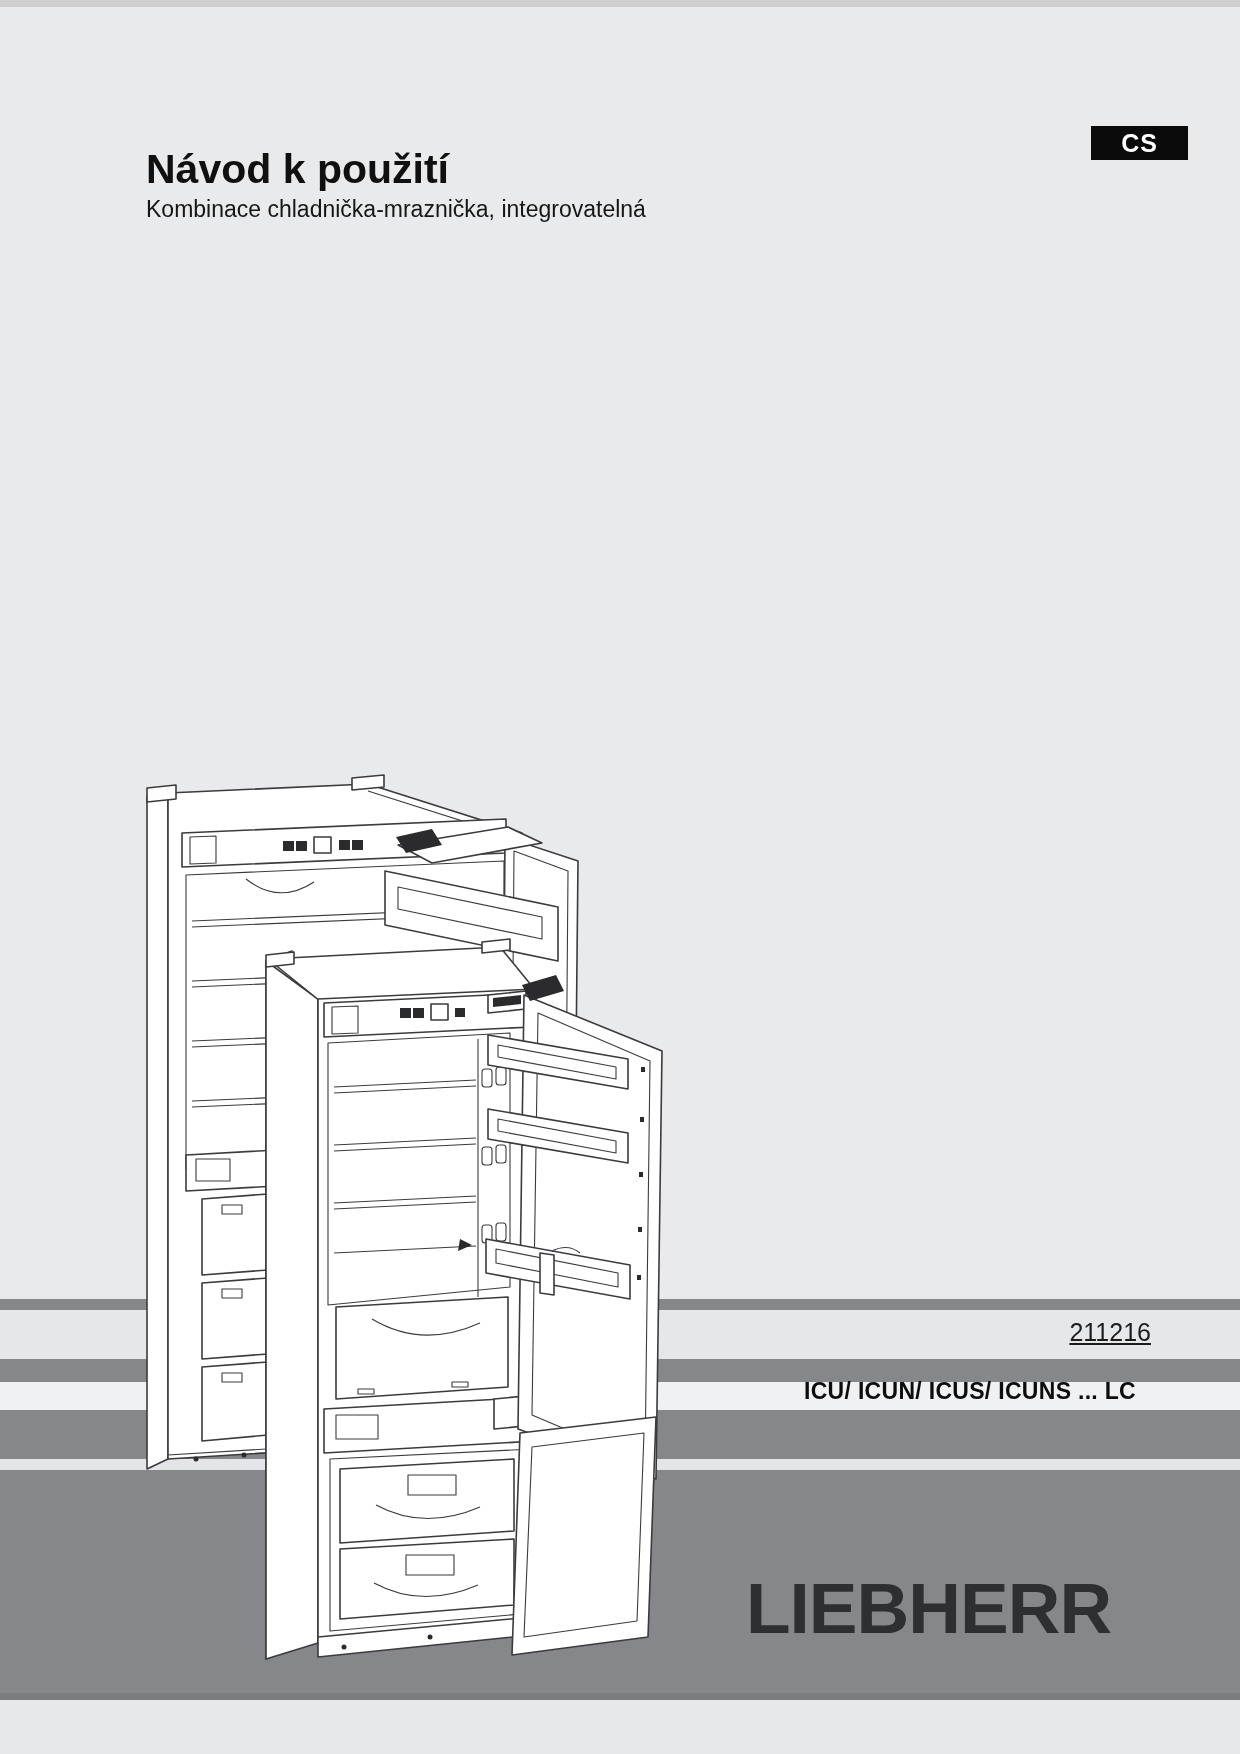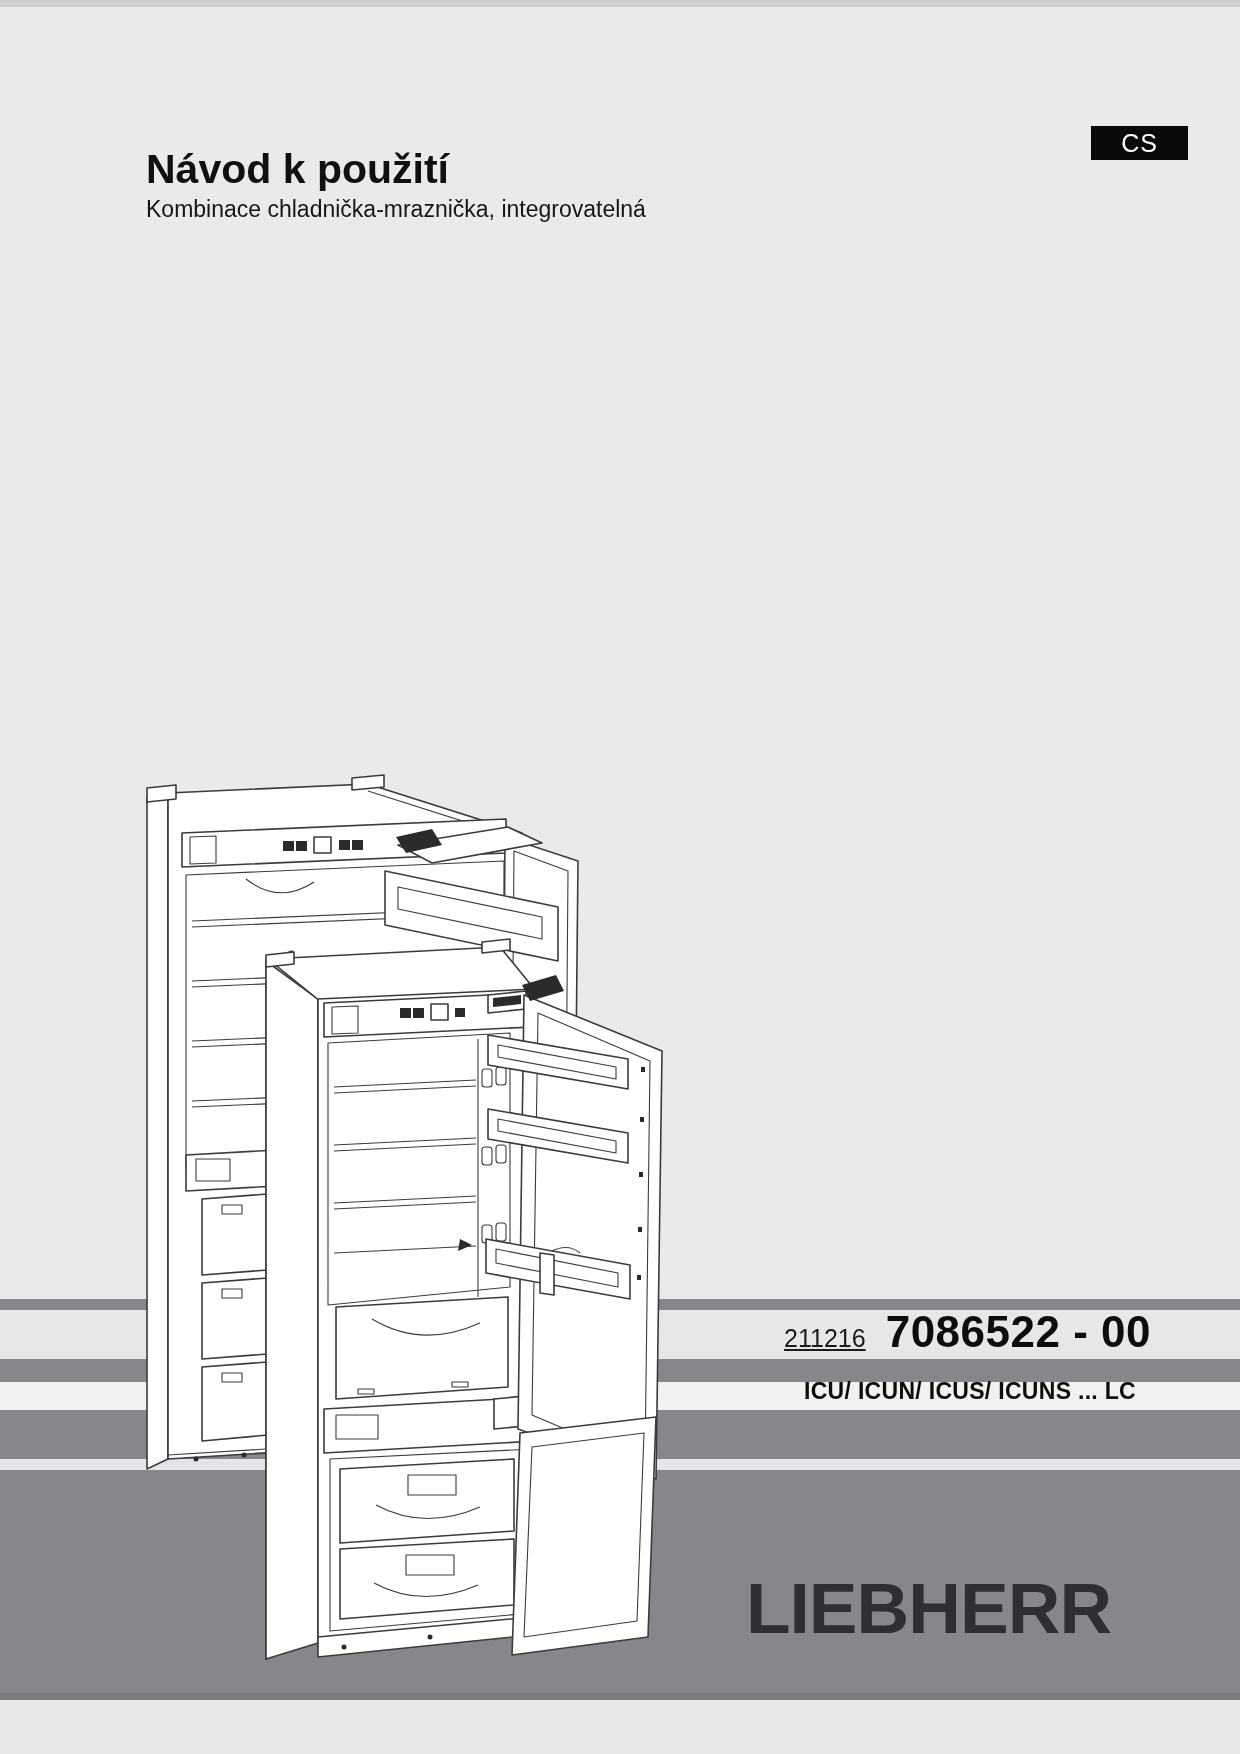--- a/index.html
+++ b/index.html
@@ -40,21 +40,21 @@
     letter-spacing:0;white-space:nowrap;
   }
   .subtitle{
     position:absolute;left:146px;top:166px;
     font-size:23px;color:#161616;white-space:nowrap;
   }
   .lang-badge{
     position:absolute;left:1091px;top:119px;width:97px;height:34px;
     background:var(--badge-background);color:var(--badge-text);
     display:flex;align-items:center;justify-content:center;
-    font-size:25px;font-weight:normal;letter-spacing:1px;
+    font-size:25px;font-weight:bold;letter-spacing:1px;
   }
   .doc-number-row{
     position:absolute;right:89px;top:1300px;height:50px;
     display:flex;align-items:baseline;gap:20px;white-space:nowrap;
   }
   .doc-number-small{font-size:25px;color:#1c1c1c;line-height:50px;text-decoration:underline;}
   .doc-number-large{font-size:44px;font-weight:bold;color:#0d0d0d;letter-spacing:0.5px;line-height:50px;}
   .models-row{
     position:absolute;right:104px;top:1371px;
     font-size:23px;font-weight:bold;color:#0d0d0d;letter-spacing:0.3px;white-space:nowrap;
@@ -221,18 +221,17 @@
   </svg>
 
   <h1 class="title">Návod k použití</h1>
   <p class="subtitle">Kombinace chladnička-mraznička, integrovatelná</p>
   <div class="lang-badge">
     <span>CS</span>
   </div>
 
   <div class="doc-number-row">
     <span class="doc-number-small">211216</span>
-    <span class="doc-number-large">7086522 - 00</span>
   </div>
   <div class="models-row">ICU/ ICUN/ ICUS/ ICUNS ... LC</div>
   <div class="brand-logo">LIEBHERR</div>
 
 </div>
 
 </body></html>

